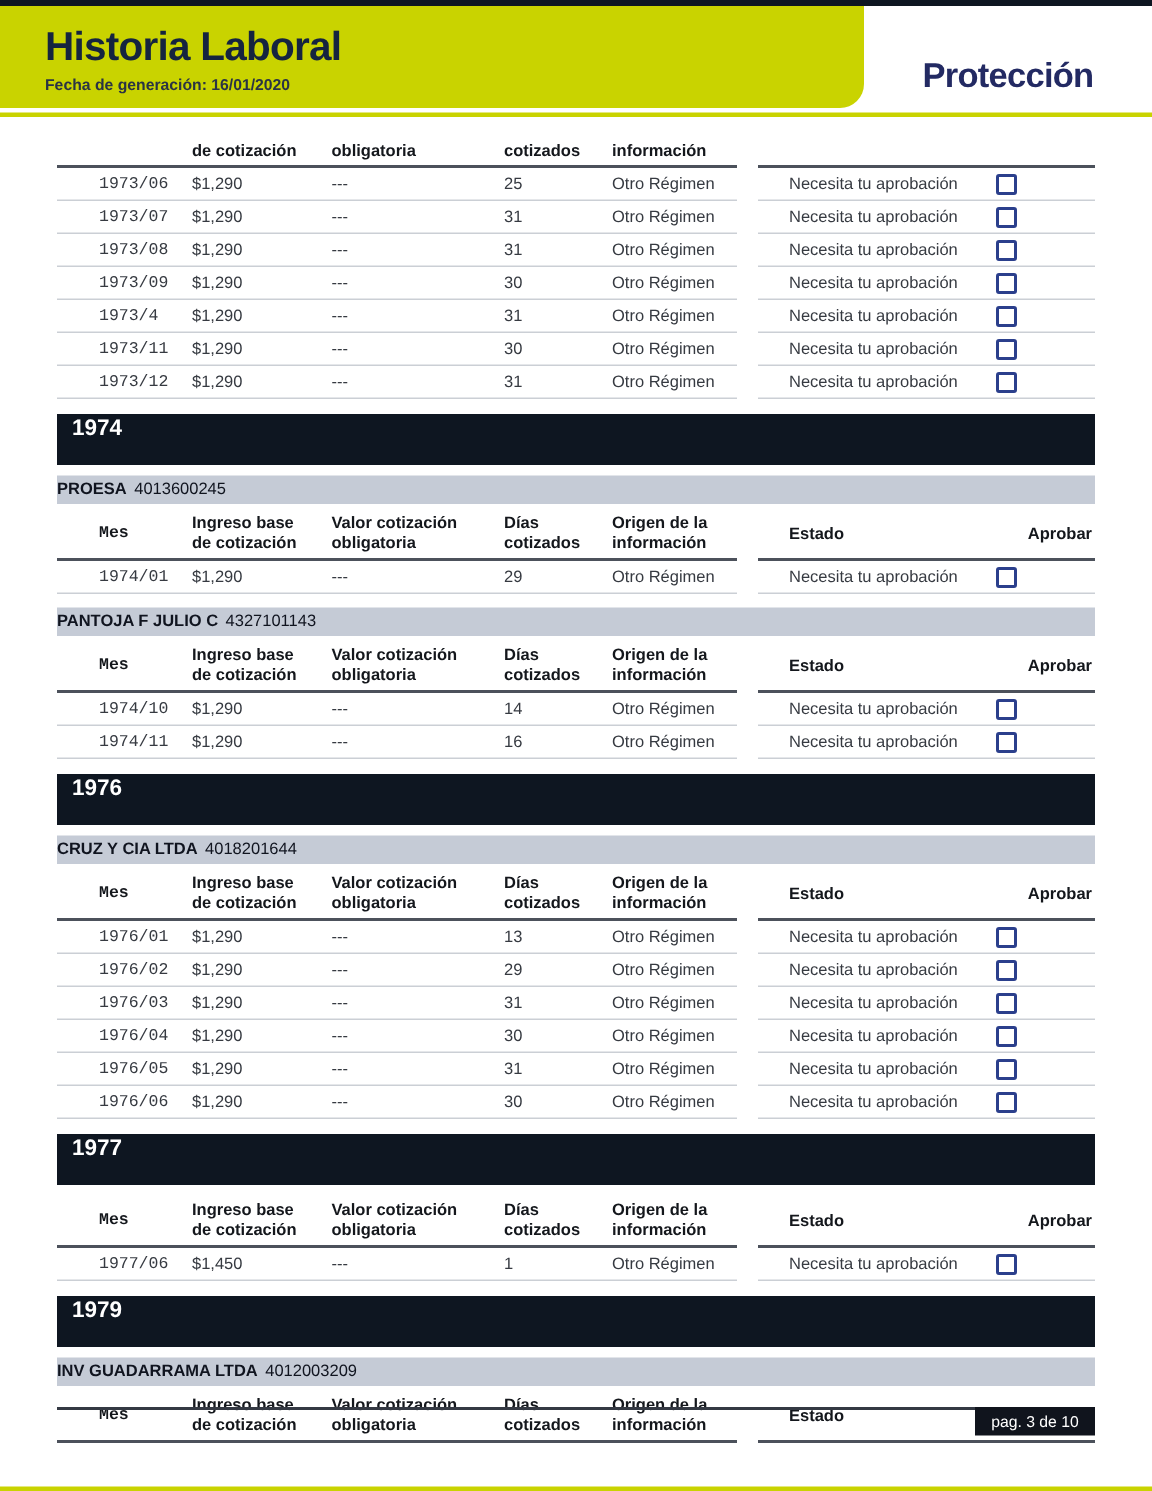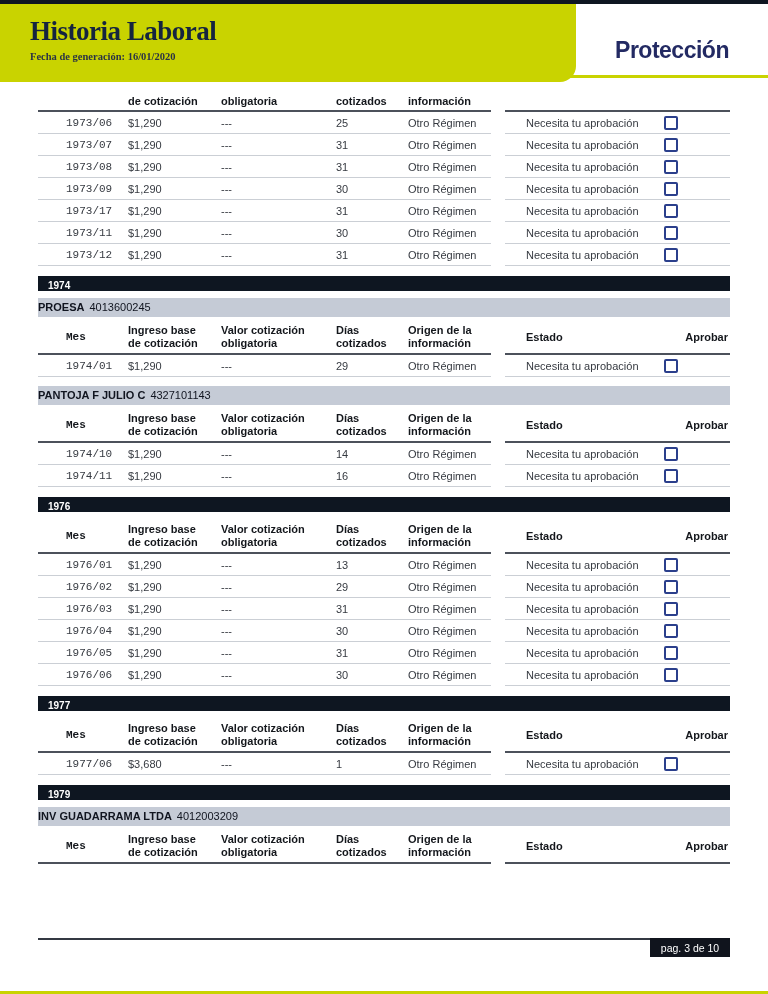--- a/index.html
+++ b/index.html
@@ -7,40 +7,40 @@
     width:768px;height:994px;position:relative;overflow:hidden;
     background:#ffffff;font-family:"Liberation Sans","DejaVu Sans",sans-serif;
     -webkit-font-smoothing:antialiased;
   }
   :root{
     --yellow:#c9d300; --navy:#0e1621; --brandblue:#232a63;
     --empbar:#c5cbd6; --chk:#2b3f8c;
   }
   
   .topbar{position:absolute;top:0;left:0;width:768px;height:4px;background:var(--navy);}
-  .band{position:absolute;top:4px;left:0;width:576px;height:78px;background:var(--yellow);
-        border-radius:0 0 16px 0;font-family:Liberation Serif, serif;}
+  .band{position:absolute;top:4px;left:0;width:576px;height:68px;background:var(--yellow);
+        border-radius:0 0 16px 0;}
   .band h1{margin:0;padding:12px 0 0 30px;font-size:27px;font-weight:bold;color:#15243f;letter-spacing:-.5px;}
   .gendate{padding:4px 0 0 30px;font-size:10.5px;font-weight:bold;color:#2a3344;}
   .brandbox{position:absolute;top:16px;left:576px;width:192px;height:68px;background:#fff;
             display:flex;align-items:center;justify-content:center;}
   .brandbox span{font-size:23px;font-weight:bold;color:var(--brandblue);letter-spacing:-.5px;}
   .yellowline{position:absolute;top:75px;left:0;width:768px;height:3px;background:var(--yellow);}
   
   main{position:absolute;top:92px;left:38px;width:692px;}
   .grid{display:grid;grid-template-columns:90px 93px 115px 72px 118px 135px 69px;align-items:center;}
   .grid > div:first-child{padding-left:28px;font-family:Liberation Mono, monospace;}
   .thead{font-weight:bold;color:#14171c;font-size:11px;line-height:13px;padding:4px 0 3px 0;min-height:26px;}
   .thead.partial{min-height:16px;align-items:end;padding:0 0 2px 0;}
   .thead .cAprobar{text-align:right;padding-right:2px;}
   .drow{height:21px;font-size:11px;color:#363a41;}
   .rule{height:2px;background:linear-gradient(to right,#4c515b 0 65.5%,transparent 65.5% 67.5%,#4c515b 67.5% 100%);}
   .rule.light{height:1px;background:linear-gradient(to right,#cbcfd5 0 65.5%,transparent 65.5% 67.5%,#cbcfd5 67.5% 100%);}
-  .yearbar{margin-top:10px;margin-bottom:7px;height:15px;line-height:19px;background:var(--navy);
-           color:#fff;font-size:10px;font-weight:bold;padding-left:10px;}
+  .yearbar{margin-top:10px;margin-bottom:7px;height:34px;line-height:19px;background:var(--navy);
+           color:#fff;font-size:15px;font-weight:bold;padding-left:10px;}
   .empbar{margin-top:9px;margin-bottom:3px;height:19px;line-height:19px;background:var(--empbar);
           color:#10141f;font-size:11px;}
   .yearbar + .empbar{margin-top:0;}
   .empbar b{font-weight:bold;margin-right:5px;}
   .chk{display:inline-block;width:10px;height:10px;border:2px solid var(--chk);border-radius:2px;
        background:#fff;margin-left:3px;vertical-align:middle;}
   .chkcell{line-height:0;}
   
   .footline{position:absolute;top:938px;left:38px;width:612px;height:2px;background:#343943;}
   .pagebadge{position:absolute;top:938px;left:650px;width:80px;height:19px;background:#10141d;
@@ -116,21 +116,21 @@
       <div>1973/09</div>
       <div>$1,290</div>
       <div>---</div>
       <div>30</div>
       <div>Otro Régimen</div>
       <div>Necesita tu aprobación</div>
       <div class="chkcell"><span class="chk"></span></div>
     </div>
     <div class="rule light"></div>
     <div class="grid drow">
-      <div>1973/17</div>
+      <div>1973/4</div>
       <div>$1,290</div>
       <div>---</div>
       <div>31</div>
       <div>Otro Régimen</div>
       <div>Necesita tu aprobación</div>
       <div class="chkcell"><span class="chk"></span></div>
     </div>
     <div class="rule light"></div>
     <div class="grid drow">
       <div>1973/11</div>
@@ -235,20 +235,21 @@
       <div>1974/11</div>
       <div>$1,290</div>
       <div>---</div>
       <div>16</div>
       <div>Otro Régimen</div>
       <div>Necesita tu aprobación</div>
       <div class="chkcell"><span class="chk"></span></div>
     </div>
     <div class="rule light"></div>
     <div class="yearbar">1976</div>
+    <div class="empbar"><b>CRUZ Y CIA LTDA</b><span>4018201644</span></div>
     <div class="grid thead">
       <div class="cMes">
         <div>Mes</div>
       </div>
       <div class="cIngresobase">
         <div>Ingreso base</div>
         <div>de cotización</div>
       </div>
       <div class="cValorcotización">
         <div>Valor cotización</div>
@@ -354,21 +355,21 @@
       <div class="cEstado">
         <div>Estado</div>
       </div>
       <div class="cAprobar">
         <div>Aprobar</div>
       </div>
     </div>
     <div class="rule"></div>
     <div class="grid drow">
       <div>1977/06</div>
-      <div>$3,680</div>
+      <div>$1,450</div>
       <div>---</div>
       <div>1</div>
       <div>Otro Régimen</div>
       <div>Necesita tu aprobación</div>
       <div class="chkcell"><span class="chk"></span></div>
     </div>
     <div class="rule light"></div>
     <div class="yearbar">1979</div>
     <div class="empbar"><b>INV GUADARRAMA LTDA</b><span>4012003209</span></div>
     <div class="grid thead">

